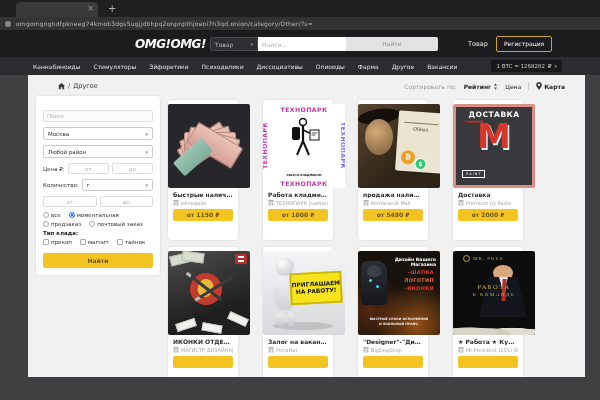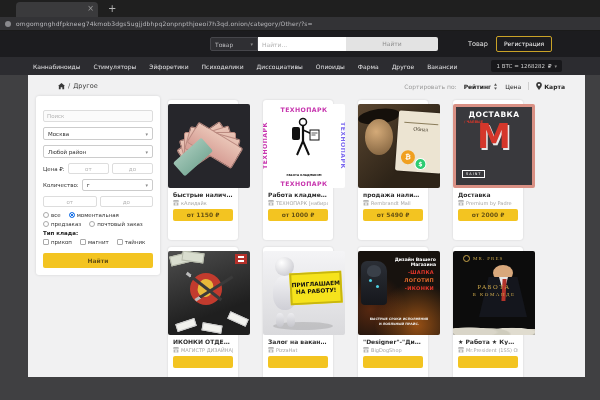--- a/index.html
+++ b/index.html
@@ -223,20 +223,21 @@
       <span class="tab-close">×</span>
     </div>
     <span class="newtab">+</span>
   </div>
   <div class="urlbar">
     <span class="favicon"></span>
     <span class="url-text">omgomgnghdfpkneeg74kmob3dgs5ugjjdbhpq2onpnpthjoeoi7h3qd.onion/category/Other/?s=</span>
   </div>
 
   <div class="siteheader">
+    <div class="logo">OMG!OMG!</div>
     <div class="hdr-select">
       <span>Товар</span>
       <span class="chev">▾</span>
     </div>
     <input class="hdr-search" placeholder="Найти..." style="">
     <button class="hdr-btn">Найти</button>
     <span class="login">Товар</span>
     <span class="register">Регистрация</span>
   </div>
 

